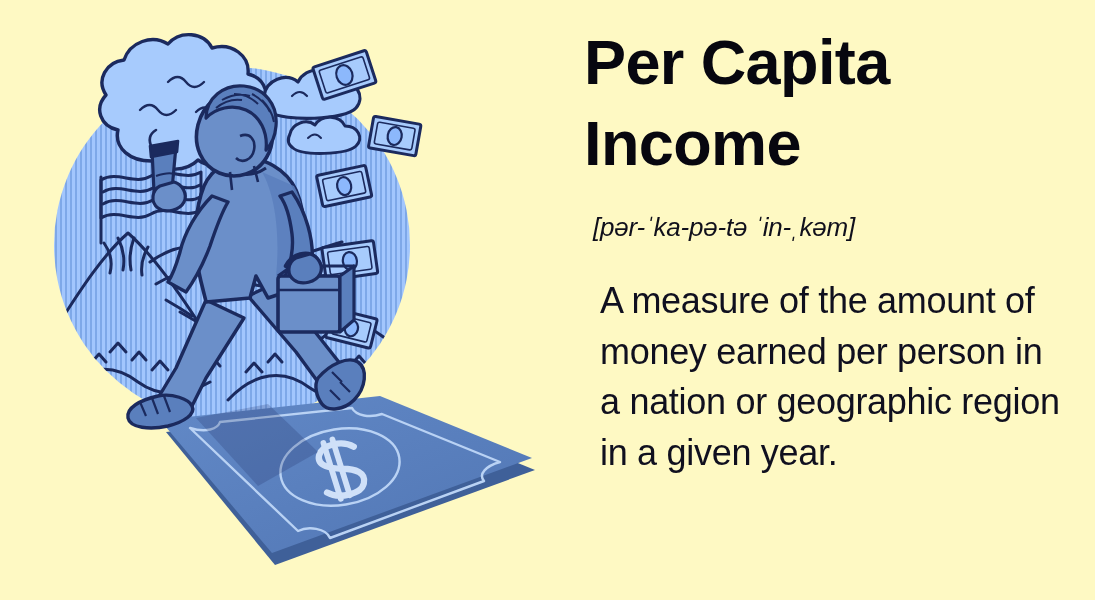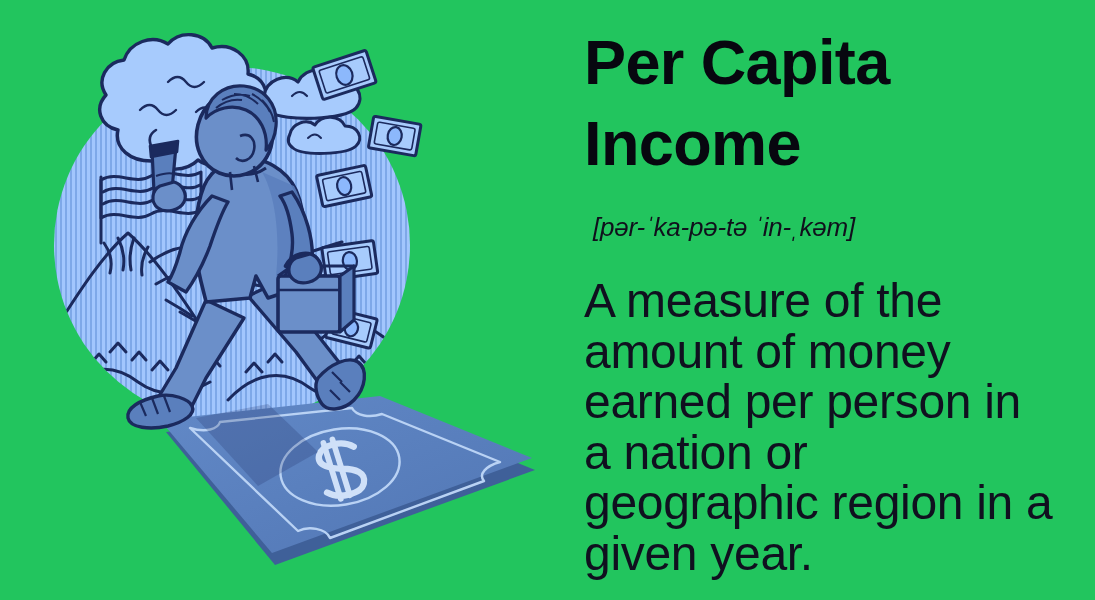--- a/index.html
+++ b/index.html
@@ -57,35 +57,35 @@
     margin: 7px;
     font-size: 26px;
     line-height: 34px;
     font-style: italic;
     font-weight: 400;
     color: #10101c;
     letter-spacing: -0.2px;
   }
   #definition {
     position: absolute;
-    left: 0;
+    left: 16px;
     top: 276px;
     width: 470px;
     margin: 0;
-    font-size: 48px;
+    font-size: 36px;
     line-height: 50.5px;
     font-weight: 400;
     color: #10101f;
     letter-spacing: -0.3px;
   }
 </style>
 </head>
 <body>
 
-<div id="card" style="background: #22c55e;">
+<div id="card" style="background: #fef9c3;">
 
   <div id="illustration">
     <svg viewBox="0 0 575 600" xmlns="http://www.w3.org/2000/svg" aria-hidden="true">
       <defs>
         <pattern id="vhatch" width="5" height="10" patternUnits="userSpaceOnUse">
           <rect width="5" height="10" fill="#a2c6fd"></rect>
           <line x1="1" y1="0" x2="1" y2="10" stroke="#6e9be0" stroke-width="1.4"></line>
         </pattern>
         <clipPath id="circleClip">
           <circle cx="232" cy="245" r="178"></circle>

